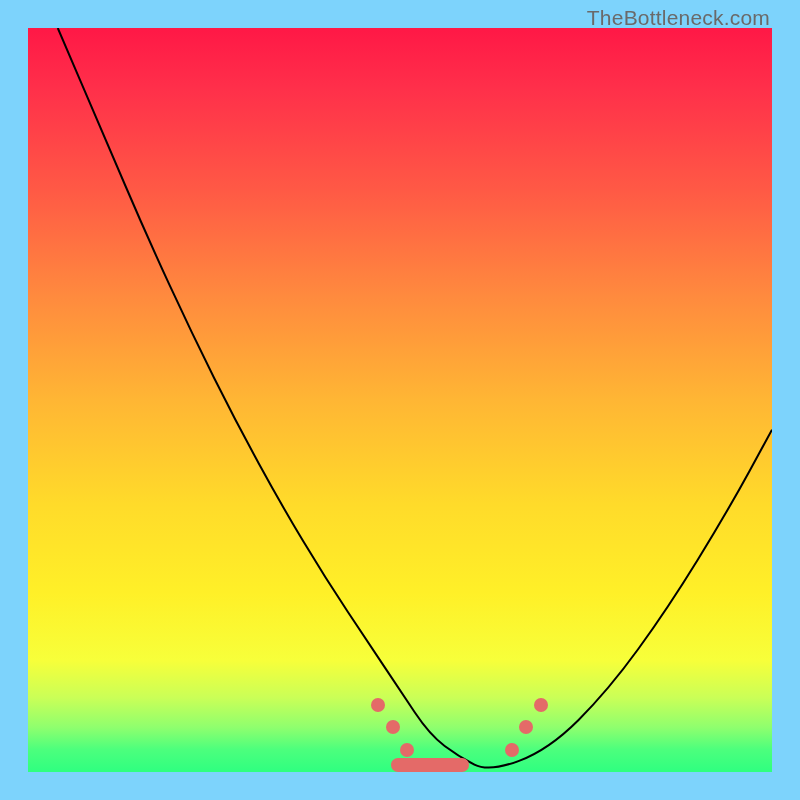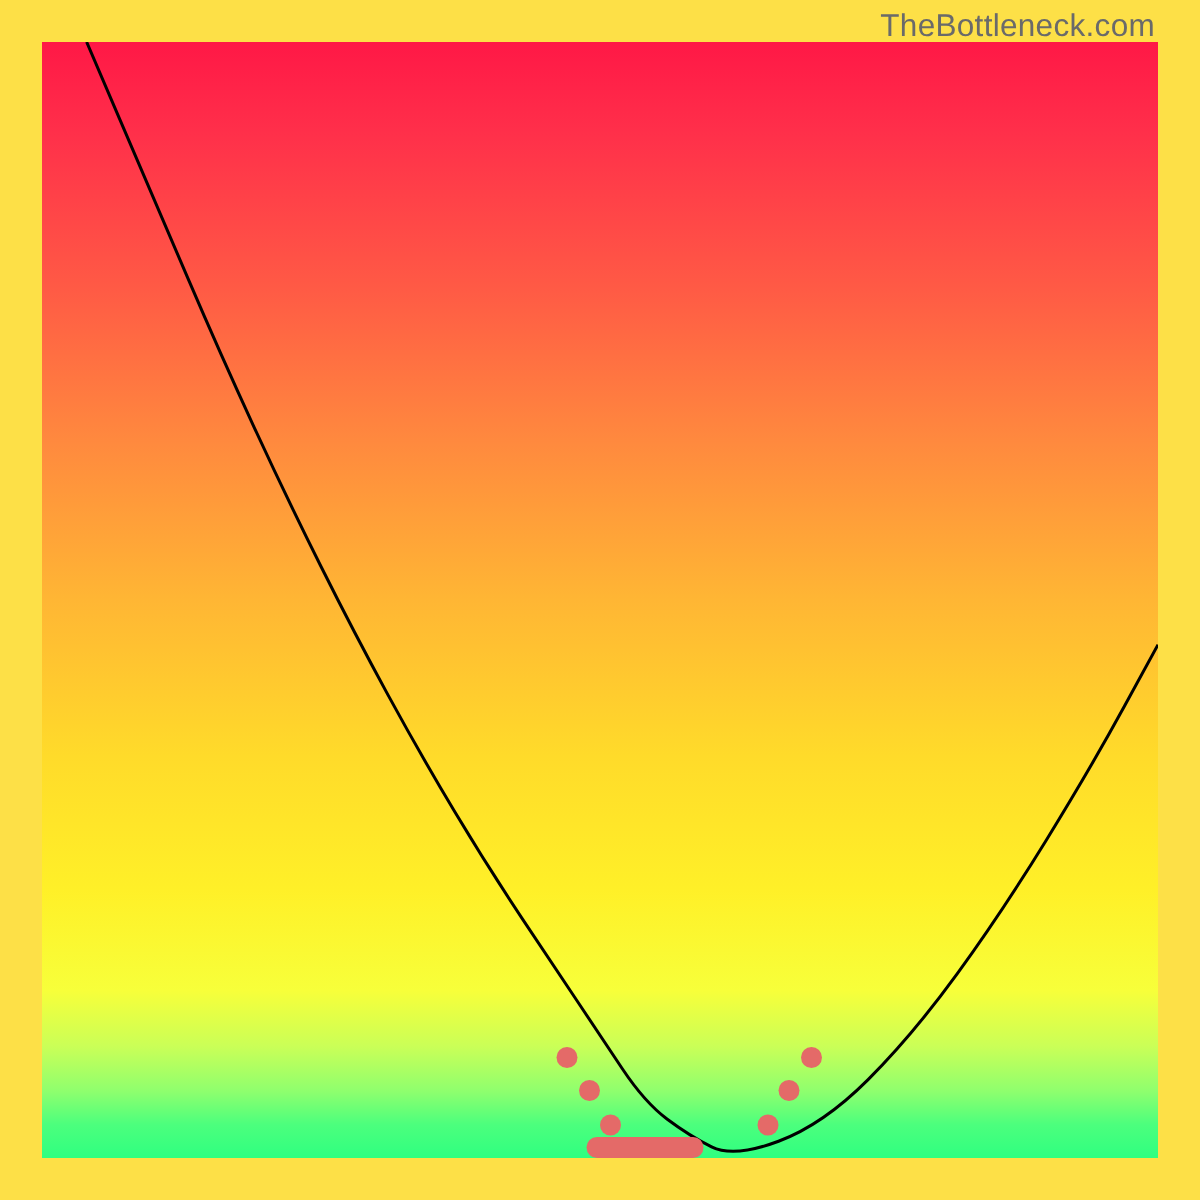--- a/index.html
+++ b/index.html
@@ -10,21 +10,21 @@
     background: #000;
     font-family: Arial, Helvetica, sans-serif;
     overflow: hidden;
   }
   .frame {
     position: absolute;
     left: 0;
     top: 0;
     width: 800px;
     height: 800px;
-    background: #fde047;
+    background: #7dd3fc;
   }
   .plot {
     position: absolute;
     left: 28px;
     top: 28px;
     width: 744px;
     height: 744px;
     
     background: linear-gradient(
       to bottom,

